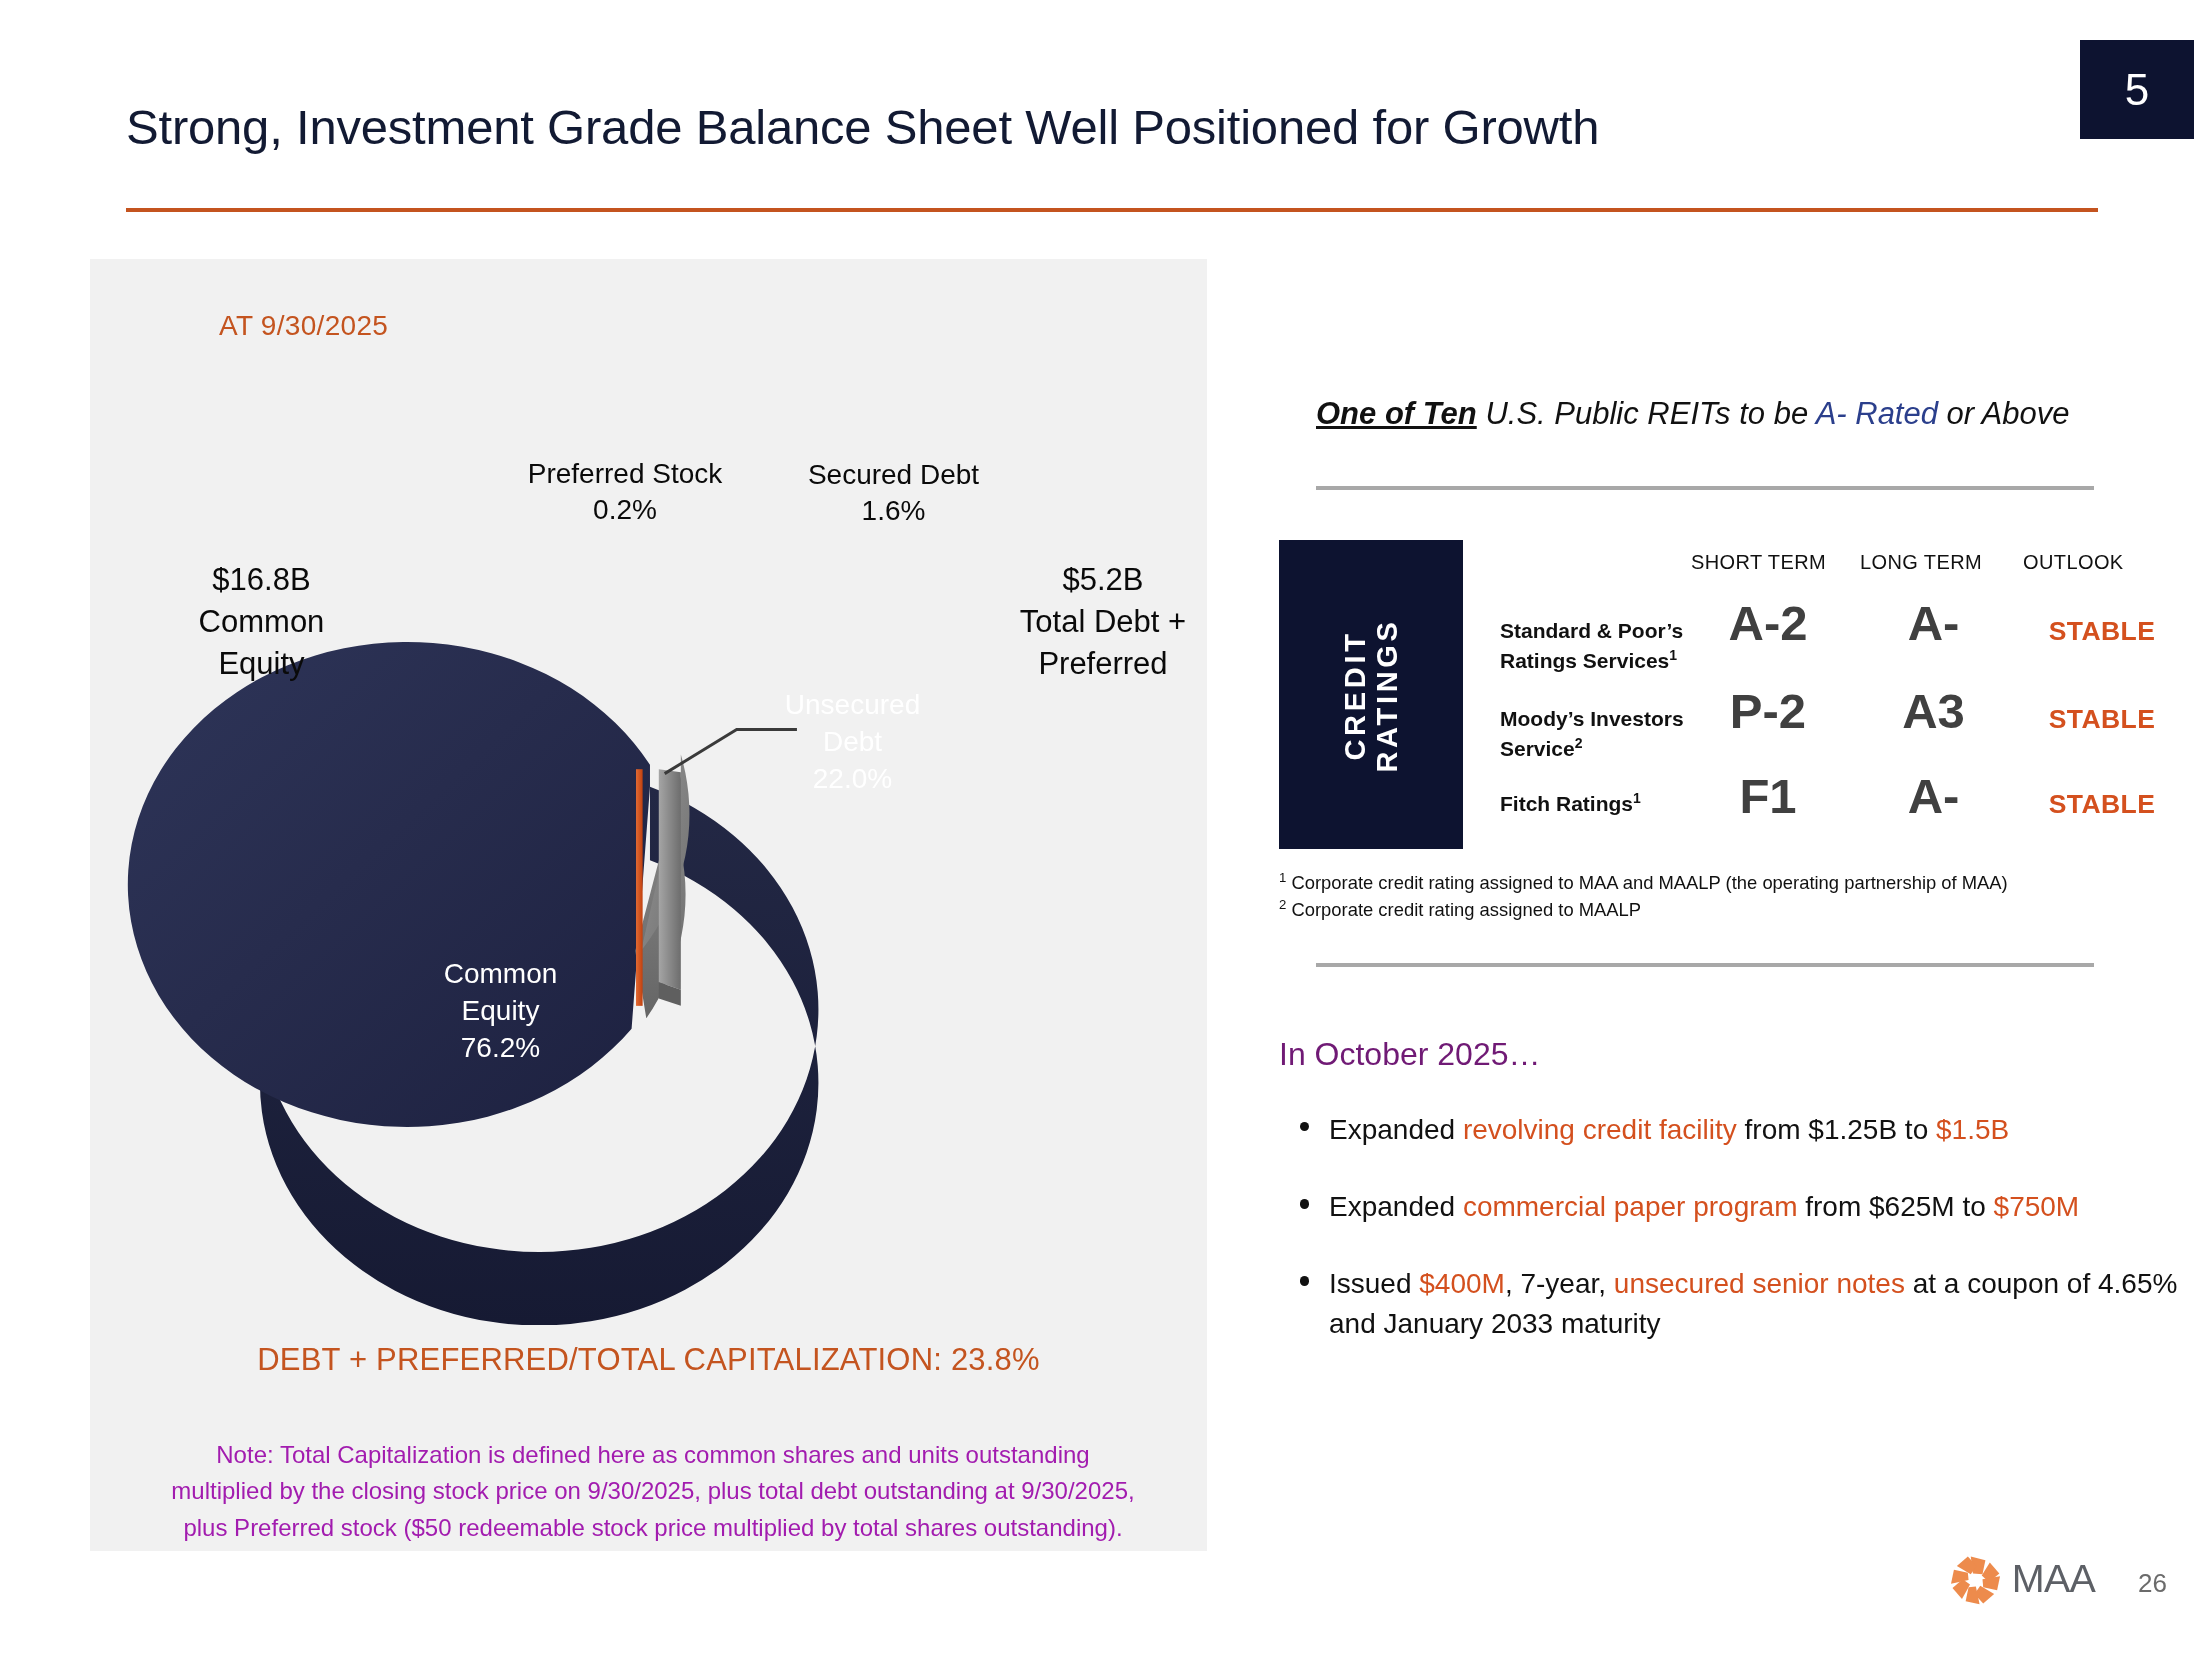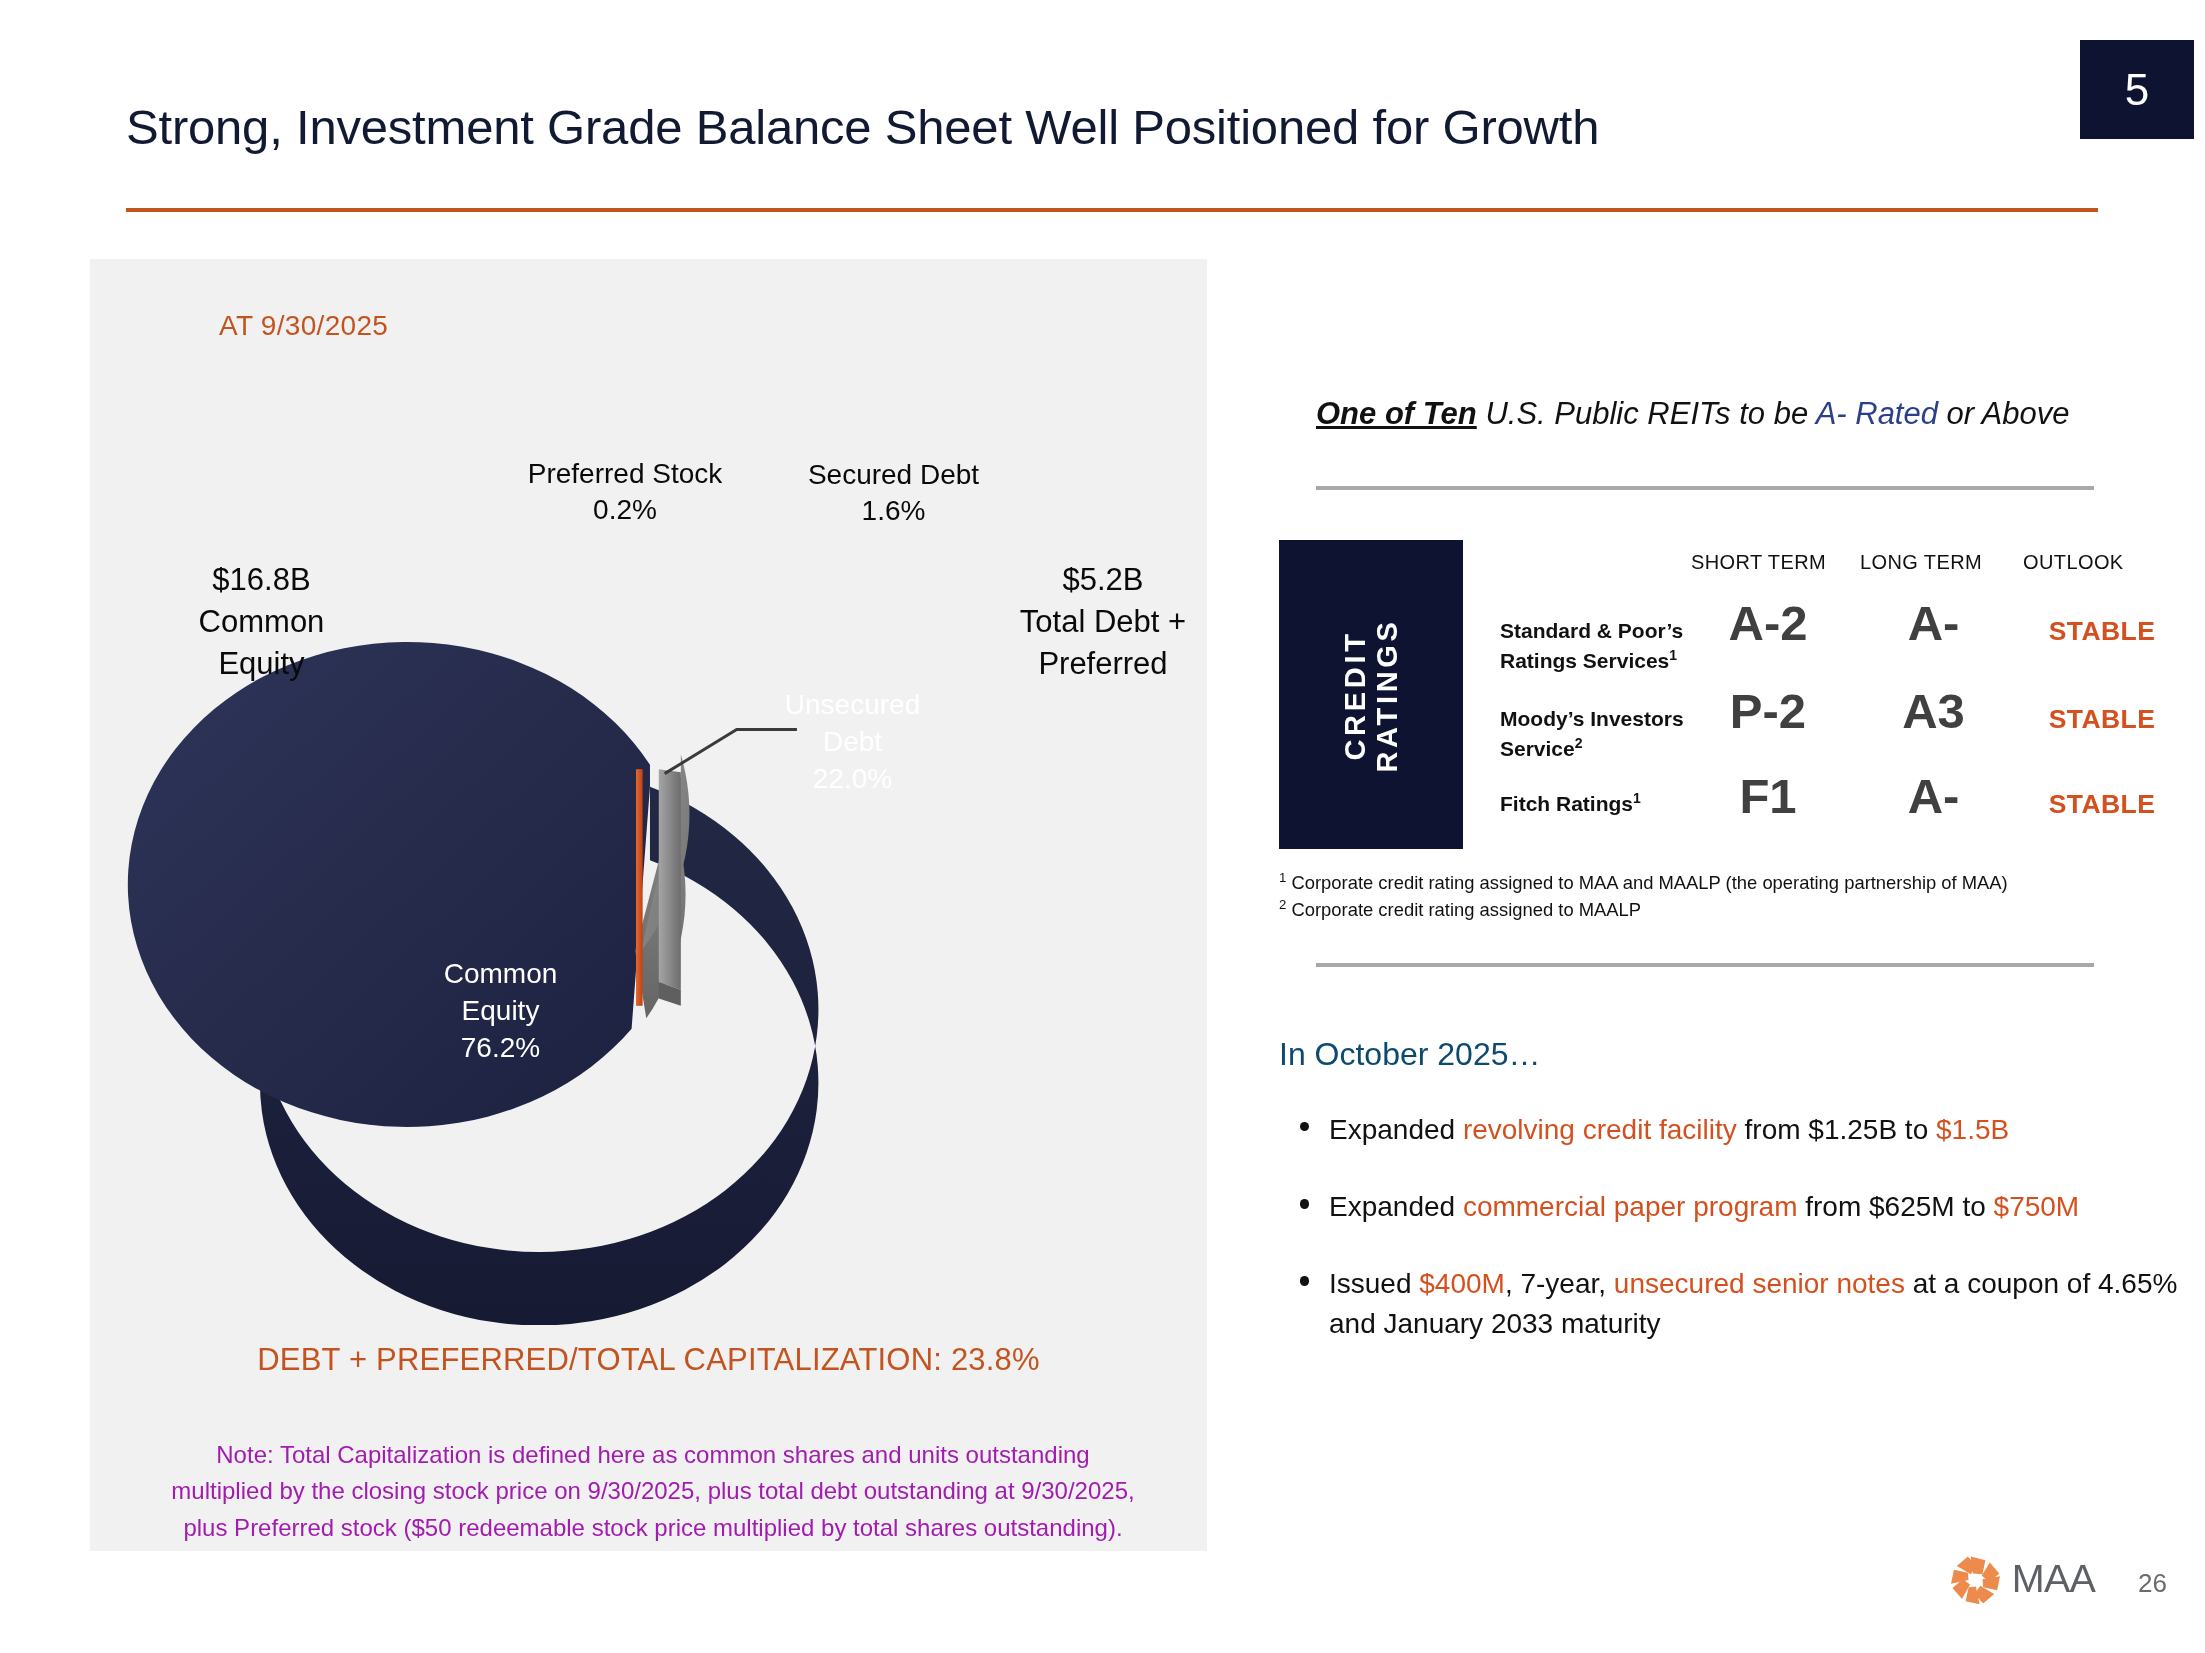--- a/index.html
+++ b/index.html
@@ -116,21 +116,21 @@
   }
 
   #ratings-footnotes {
     position:absolute; left:1279px; top:869px; width:919px;
     font-size:18.4px; line-height:1.42; color:#111111;
   }
   #ratings-footnotes sup { font-size:13.2px; }
 
   #oct-heading {
     position:absolute; left:1279px; top:1036px;
-    font-size:32px; color:#0c4a6e;
+    font-size:32px; color:#701a75;
   }
 
   #bullets { position:absolute; left:1279px; top:1110px; width:919px; }
   .bullet { position:relative; padding-left:50px; margin-bottom:38px; }
   .bullet .dot {
     position:absolute; left:20.6px; top:11.8px; width:9.6px; height:9.6px;
     border-radius:50%; background:#111111;
   }
   .bullet .txt { font-size:28px; line-height:1.40; color:#111111;margin-top:48px; }
   .bullet .o { color:#d4501e; }

